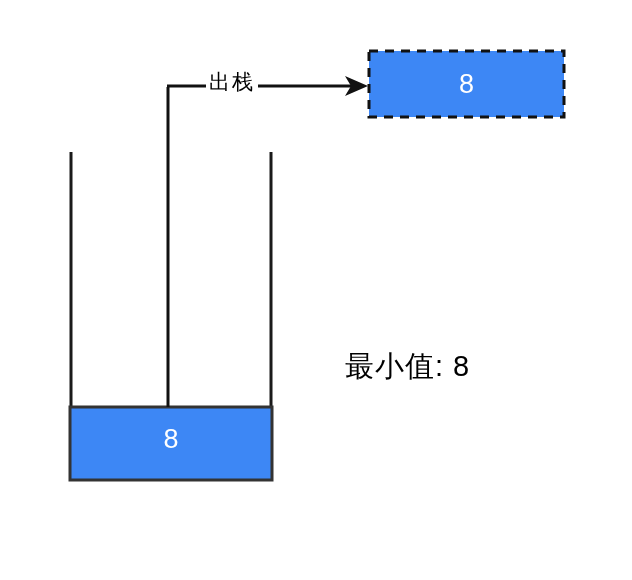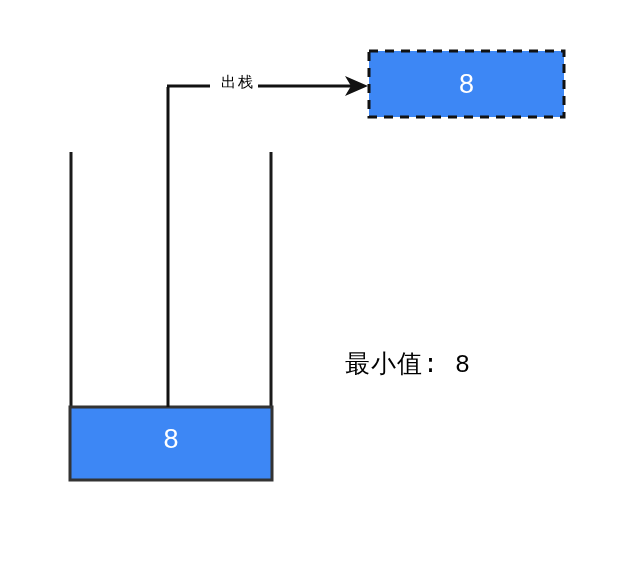--- a/index.html
+++ b/index.html
@@ -49,34 +49,33 @@
   .hand-label {
     position: absolute;
     color: #000000;
     font-family: "DejaVu Sans", sans-serif;
     user-select: none;
     white-space: nowrap;
   }
   #arrow-label {
     left: 206px;
     top: 72px;
-    font-size: 15px;
+    font-size: 21px;
     line-height: 20px;
     background: #ffffff;
     padding: 0 3px;
     letter-spacing: 2px;
-    margin-left: 12px;
   }
   #min-value-label {
     left: 345px;
     top: 350px;
-    font-size: 25px;
+    font-size: 29px;
     line-height: 32px;
     letter-spacing: 1px;
-    font-family: Liberation Mono, monospace;
+    font-family: Liberation Sans, sans-serif;
   }
   #stack-caption {
     left: 121px;
     top: 496px;
     font-size: 28px;
     line-height: 34px;
     font-family: "DejaVu Serif", serif;
     font-style: italic;
     letter-spacing: 1px;
   }

